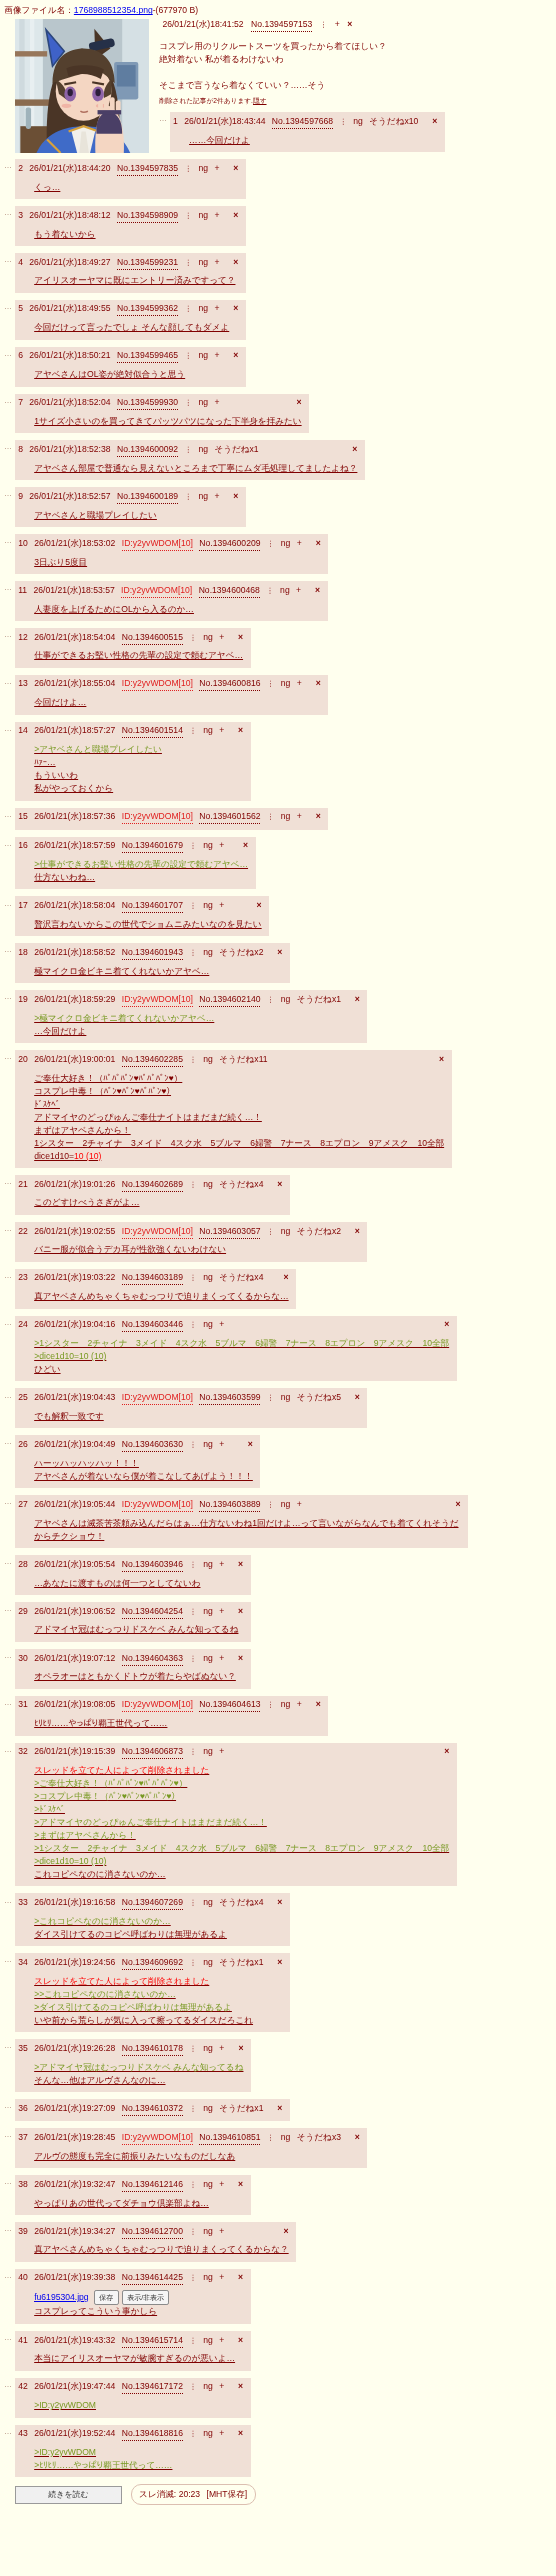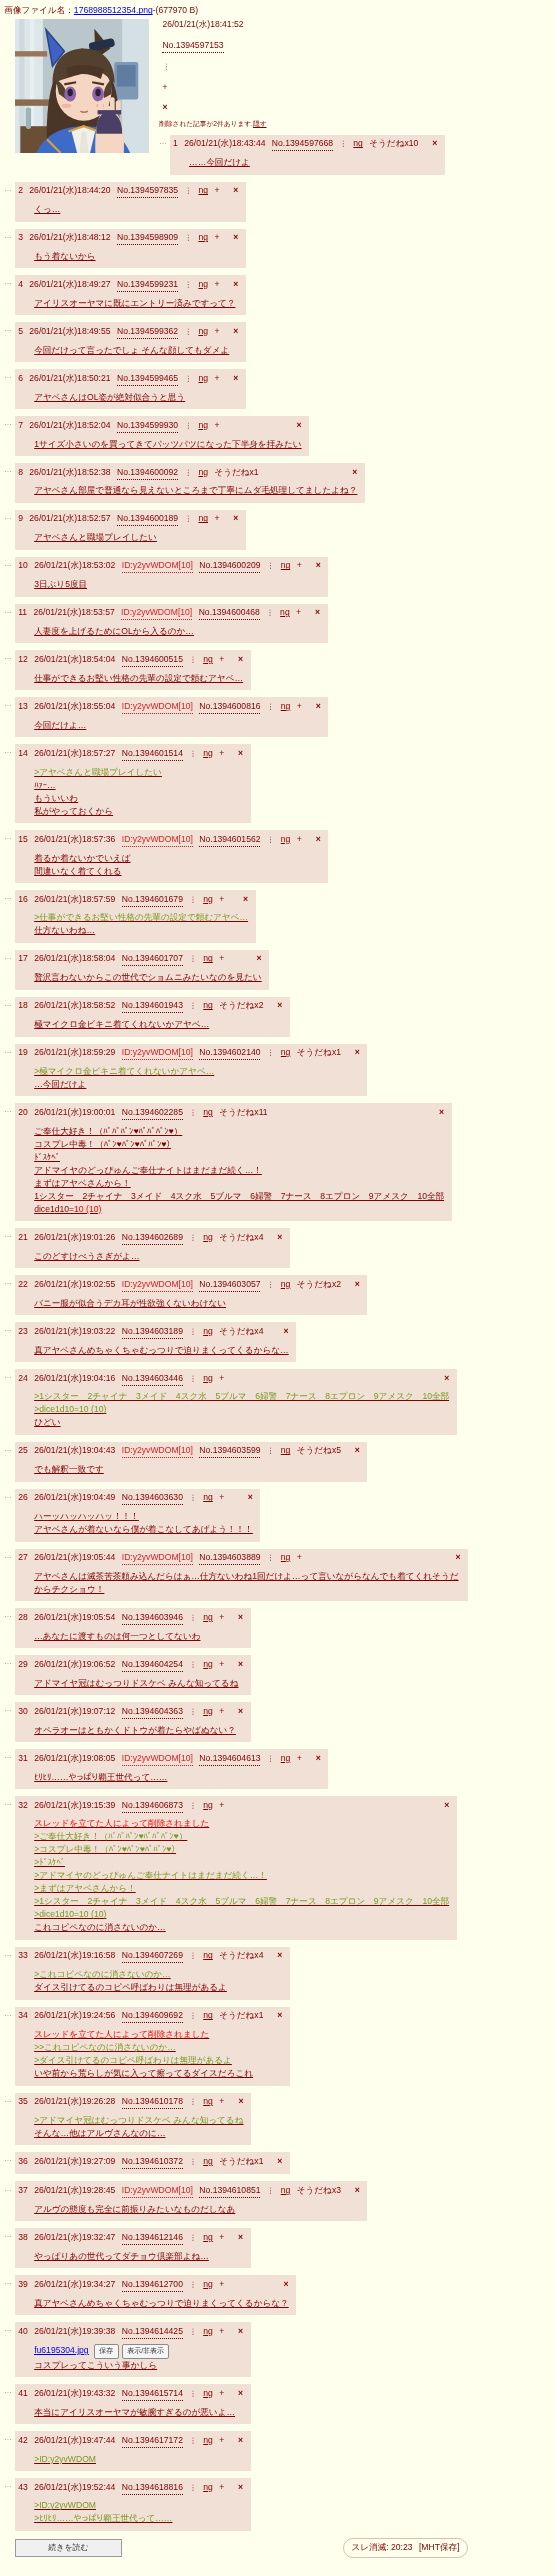--- a/index.html
+++ b/index.html
@@ -1,44 +1,44 @@
 <!DOCTYPE html>
 <html lang="ja" style="font-size:8.6px"><head>
 <meta charset="utf-8">
 <style>
   html,body{margin:0;padding:0;background:#FFFFEE;}
   body{font-family:"Liberation Sans","DejaVu Sans",sans-serif;color:#800000;font-size:8.6px;}
   .page{width:468px;position:relative;padding:4.3px 0 7.5px;}
   .filename{margin:0 0 1.1px 4.3px;line-height:13px;}
   .filename a{color:#0000EE;text-decoration:underline;}
   .thumb{float:left;margin:1.1px 10.7px 5.4px 14.5px;width:134px;height:134px;display:block;border:0;}
-  .op-head{display:flex;gap:7.5px;align-items:baseline;line-height:13px;padding-left:3.2px;white-space:nowrap;flex-direction:column;}
+  .op-head{display:flex;gap:7.5px;align-items:baseline;line-height:13px;padding-left:3.2px;white-space:nowrap;}
   .pno{border-bottom:0.5px dotted #800000;}
   .menu-icon{color:#800000;font-size:7.5px;}
-  .ngl{color:#800000;text-decoration:underline;cursor:pointer;}
+  .ngl{color:#800000;cursor:pointer;}
   .plus,.close{color:#800000;cursor:pointer;}
   .close{font-weight:bold;}
   .op-body{margin:7.5px 0 0 3.2px;line-height:12.3px;}
   .notice{margin:5.4px 0 6.4px 3.2px;font-size:6.7px;line-height:8.6px;}
   .notice .hide{color:#800000;text-decoration:underline;cursor:pointer;}
   .rrow{display:flex;align-items:flex-start;margin:0 0 7px 4.3px;}
   .dots{width:10.7px;flex:none;color:#9b6b5b;font-size:7.5px;padding-top:2.1px;cursor:pointer;}
   .post{background:#F0E0D6;padding:2.7px 7.5px 5.4px 3.2px;max-width:523px;box-sizing:border-box;}
   .phead{display:flex;gap:6.4px;align-items:baseline;line-height:13px;white-space:nowrap;}
   .phead .close{margin-left:auto;padding-left:7.5px;}
   .pid{color:#E02020;border-bottom:0.5px dotted #E02020;}
   .sodane{color:#800000;cursor:pointer;}
   .pbody{margin:4.8px 0 0 16px;line-height:13px;text-decoration:underline;}
   .line{min-height:13px;white-space:pre-wrap;}
   .line.quote{color:#789922;}
   .line.deleted{color:#FF0000;}
   .dice-roll{color:#FF0000;}
   .flink{color:#0000EE;text-decoration:underline;margin-right:5.4px;}
   .minibtn{font-family:"Liberation Sans",sans-serif;font-size:7px;color:#333;background:#f5f5f5;border:0.5px solid #8a8a8a;border-radius:2.1px;padding:1.6px 4.3px;margin-right:3.2px;cursor:pointer;}
-  .footer{margin:3.2px 0 0 15px;display:flex;gap:8.6px;align-items:center;justify-content:space-between;}
+  .footer{margin:3.2px 0 0 15px;display:flex;gap:8.6px;align-items:center;}
   .readmore{width:107px;height:18px;background:#f0f0f0;border:0.5px solid #9a9a9a;color:#333;font-size:8px;font-family:"Liberation Sans",sans-serif;cursor:pointer;}
   .expire-box{border:0.5px solid #dcbfb1;border-radius:10px;padding:3.2px 7.5px;display:flex;gap:6.4px;align-items:center;color:#800000;background:#FFFFEE;}
 </style>
 </head>
 <body>
 
 <div class="page">
 
   <div class="filename">
     <span>画像ファイル名：</span><a href="#">1768988512354.png</a><span>-(677970 B)</span>
@@ -91,20 +91,26 @@
   </a>
 
   <div class="op-head">
     <span>26/01/21(水)18:41:52</span>
     <span class="pno">No.1394597153</span>
     <span class="menu-icon">⋮</span>
     <span class="plus">+</span>
     <span class="close">×</span>
   </div>
 
+  <div class="op-body" id="op-body">
+      <div class="line">コスプレ用のリクルートスーツを買ったから着てほしい？</div>
+      <div class="line">絶対着ない 私が着るわけないわ</div>
+      <div class="line">&nbsp;</div>
+      <div class="line">そこまで言うなら着なくていい？……そう</div>
+    </div>
 
   <div class="notice">
     <span>削除された記事が2件あります.</span><span class="hide">隠す</span>
   </div>
 
   <div id="replies">
   <div class="rrow">
     <span class="dots">…</span>
     <div class="post">
       <div class="phead">
@@ -394,24 +400,20 @@
         <span class="idx">15</span>
         <span class="ptime">26/01/21(水)18:57:36</span>
         <span class="pid">ID:y2yvWDOM[10]</span>
         <span class="pno">No.1394601562</span>
         <span class="menu-icon">⋮</span>
         <span class="ngl">ng</span>
 
         <span class="plus">+</span>
         <span class="close">×</span>
       </div>
-      <div class="pbody">
-            <div class="line">着るか着ないかでいえば</div>
-            <div class="line">間違いなく着てくれる</div>
-          </div>
     </div>
   </div>
 
   <div class="rrow">
     <span class="dots">…</span>
     <div class="post">
       <div class="phead">
         <span class="idx">16</span>
         <span class="ptime">26/01/21(水)18:57:59</span>
 

